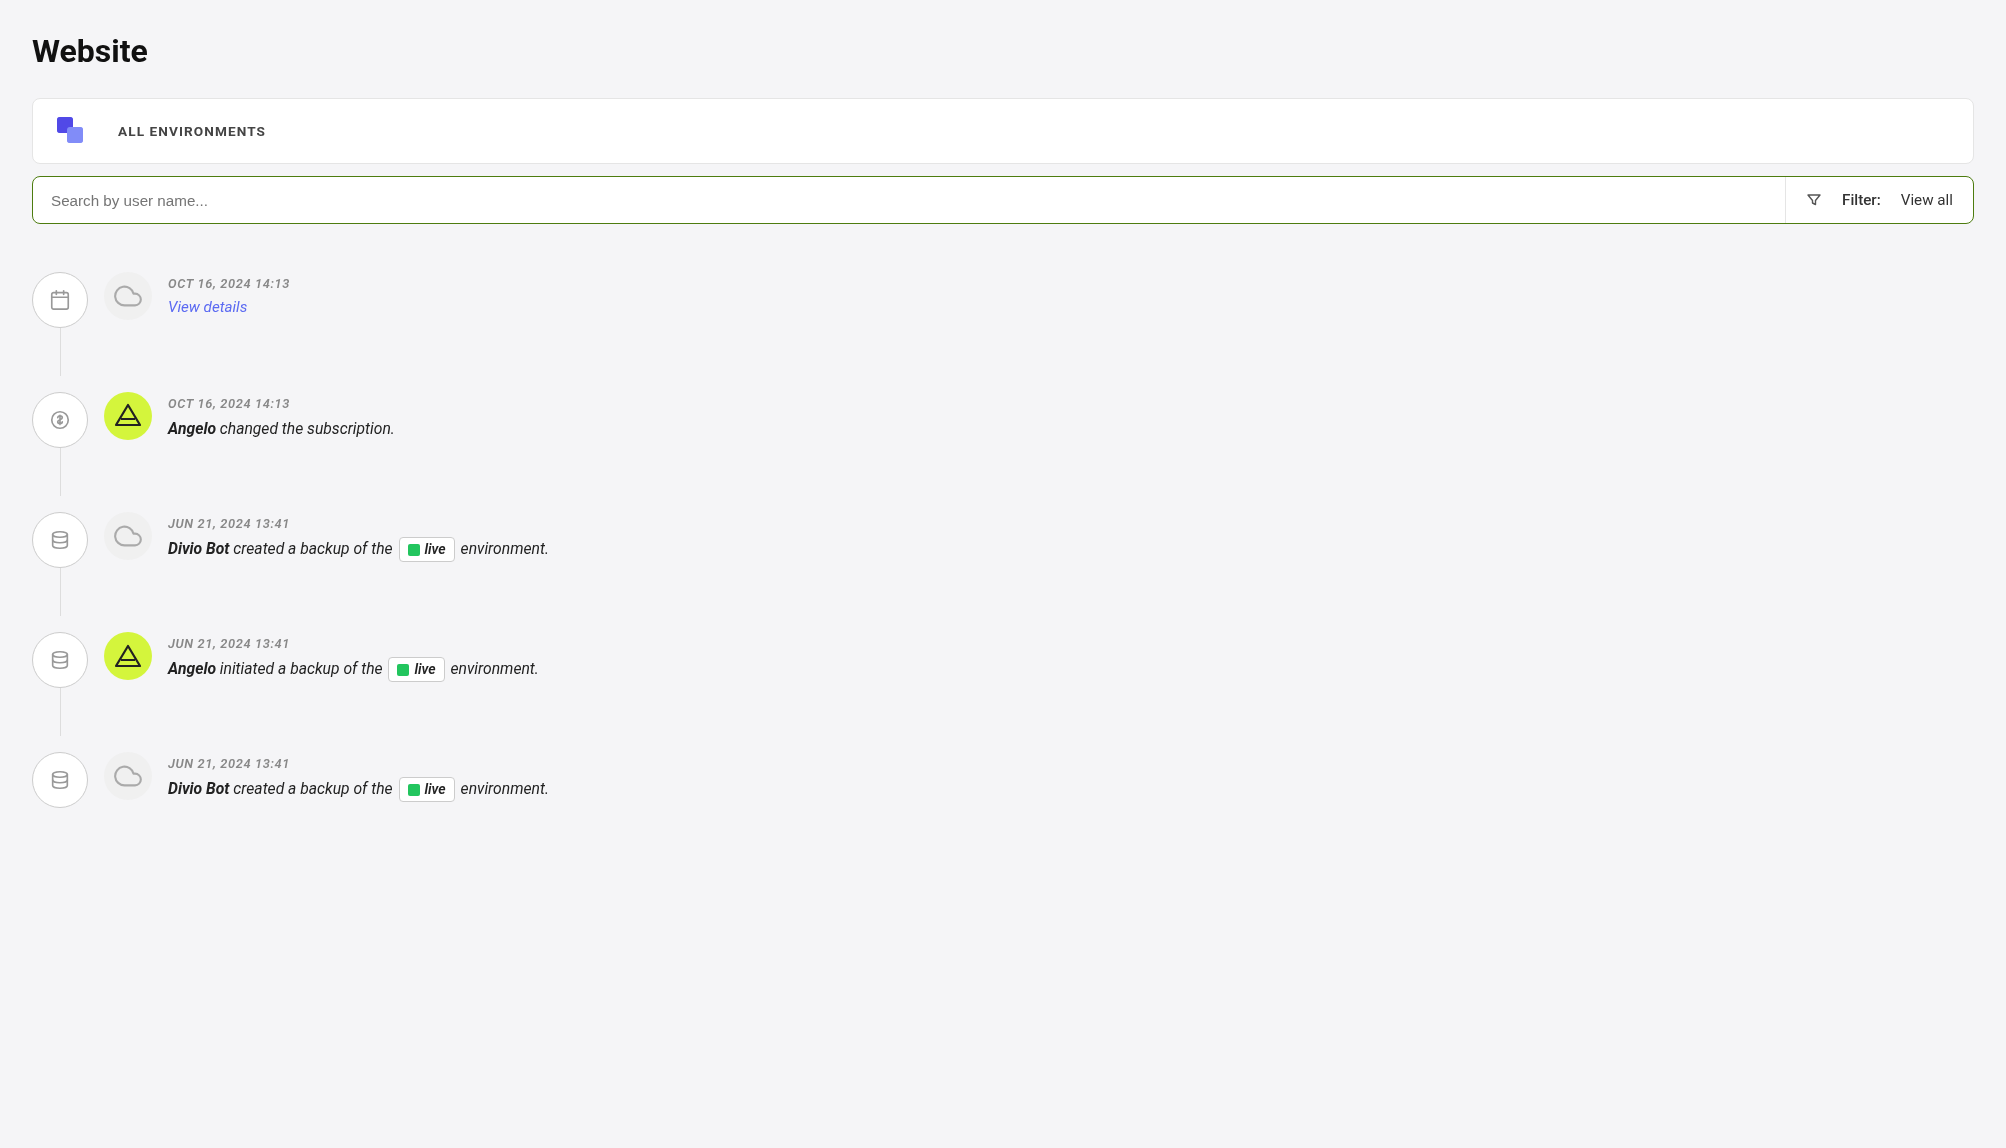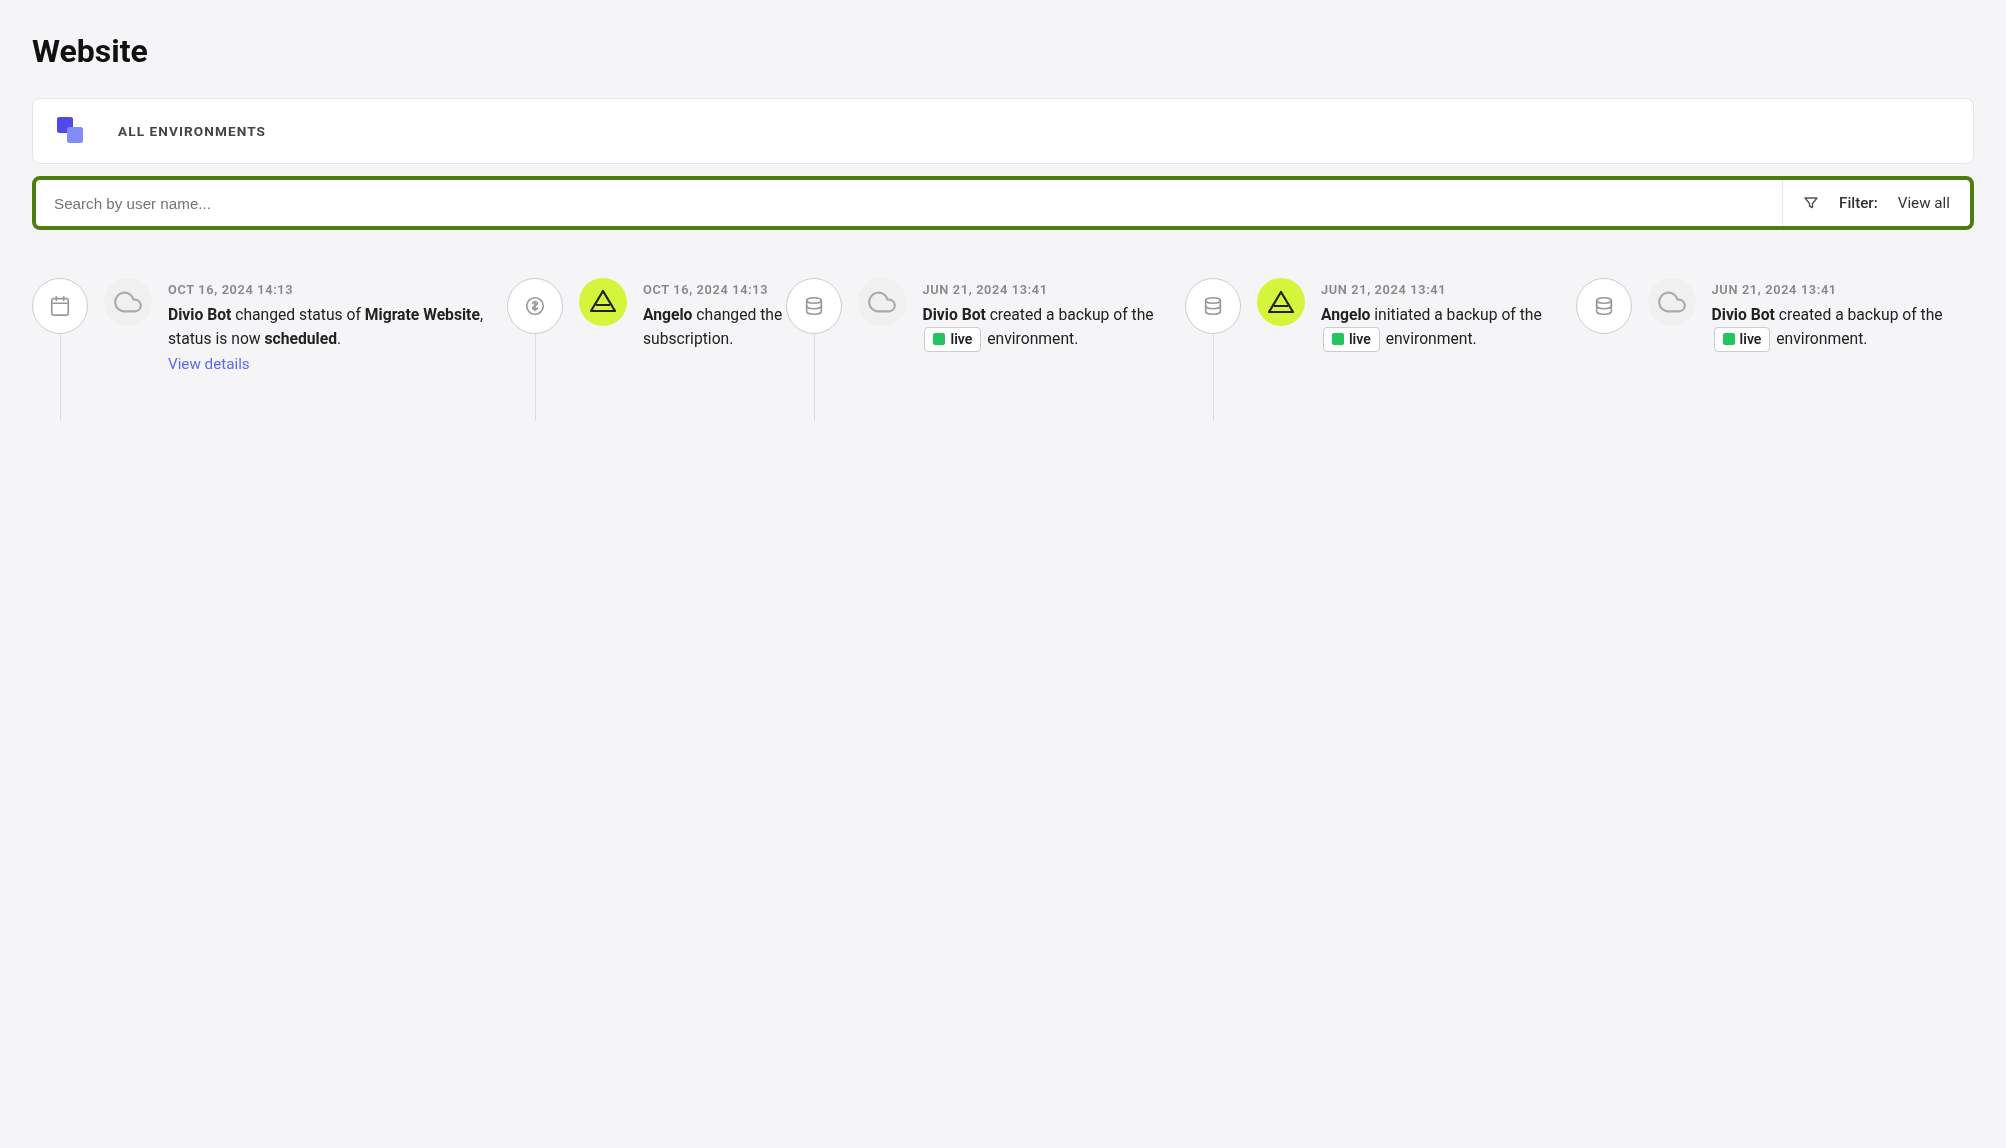--- a/index.html
+++ b/index.html
@@ -35,21 +35,21 @@
       font-size: 0.85rem;
       font-weight: 700;
       letter-spacing: 0.08em;
       color: #444;
       text-transform: uppercase;
     }
     .search-filter-bar {
       display: flex;
       align-items: center;
       background: #fff;
-      border: 4px solid #4d7c0f;
+      border: 1px solid #4d7c0f;
       border-radius: 8px;
       margin-bottom: 24px;
       overflow: hidden;
     }
     .search-input {
       flex: 1;
       border: none;
       outline: none;
       padding: 14px 18px;
       font-size: 0.95rem;
@@ -65,22 +65,23 @@
       cursor: pointer;
       font-size: 0.95rem;
       color: #333;
       white-space: nowrap;
     }
     .filter-label { font-weight: 500; }
     .filter-value { color: #333; }
 
     .activity-list {
       display: flex;
-      flex-direction: row;
-      gap: 0;
+      flex-direction: column;
+      gap: 16px;
+      font-style: italic;
     }
     .activity-item {
       display: flex;
       align-items: flex-start;
       gap: 16px;
       padding: 24px 0;
       position: relative;
     }
     .activity-item:not(:last-child)::after {
       content: '';
@@ -221,23 +222,20 @@
       </svg>
     </div>
     <div class="actor-icon bot">
 
       <svg width="28" height="28" viewBox="0 0 24 24" fill="none" stroke="#aaa" stroke-width="1.8" stroke-linecap="round" stroke-linejoin="round">
         <path d="M18 10h-1.26A8 8 0 1 0 9 20h9a5 5 0 0 0 0-10z"></path>
       </svg>
     </div>
     <div class="activity-content">
       <div class="activity-timestamp">OCT 16, 2024 14:13</div>
-      <div class="activity-text">
-        <strong>Divio Bot</strong> changed status of <strong>Migrate Website</strong>, status is now <strong>scheduled</strong>.
-      </div>
       <a class="view-details">View details</a>
     </div>
   </div>
 
   <div class="activity-item">
     <div class="timeline-icon">
       <svg viewBox="0 0 24 24" fill="none" stroke="#999" stroke-width="1.8" stroke-linecap="round" stroke-linejoin="round">
         <circle cx="12" cy="12" r="9"></circle>
         <path d="M12 7v10M9.5 9.5C9.5 8.4 10.6 7.5 12 7.5s2.5.9 2.5 2c0 2.5-5 2-5 4.5 0 1.1 1.1 2 2.5 2s2.5-.9 2.5-2"></path>
       </svg>

